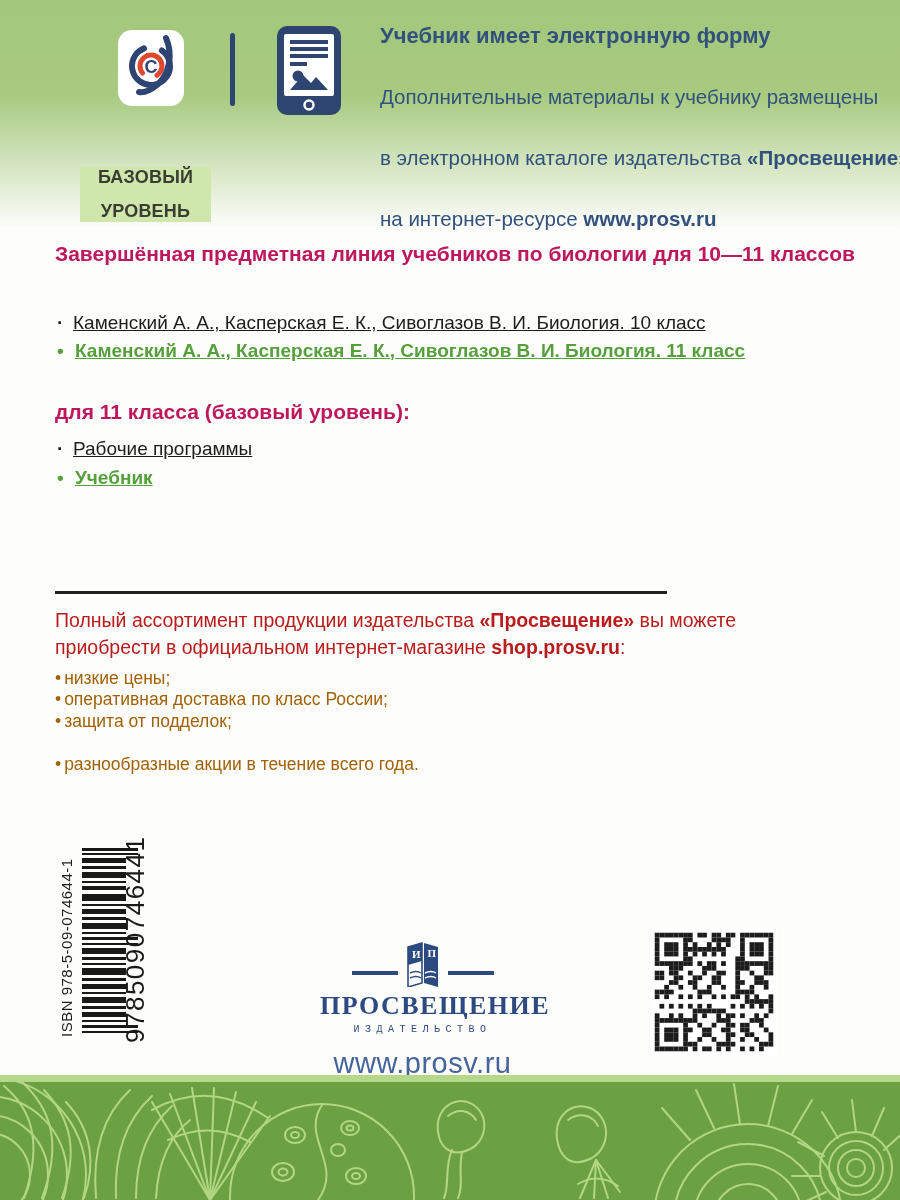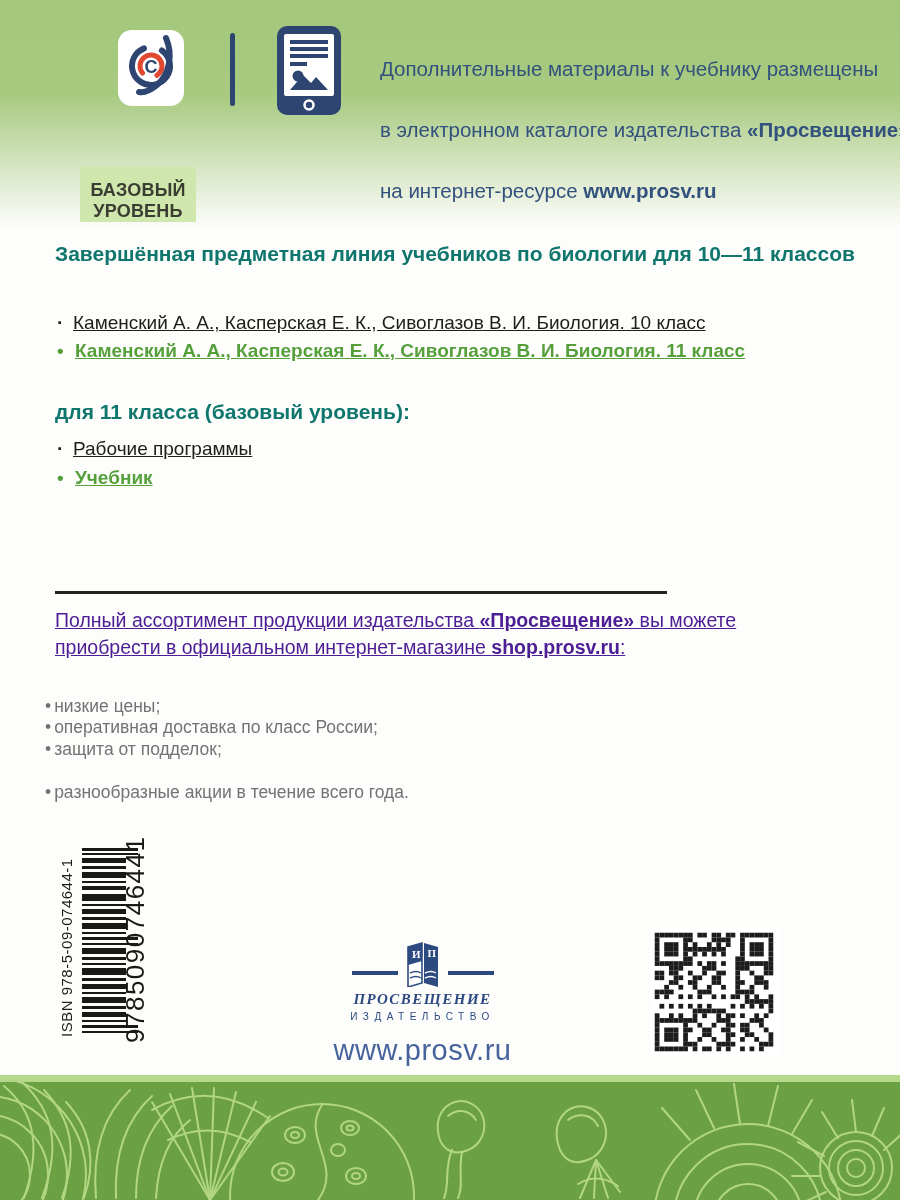--- a/index.html
+++ b/index.html
@@ -13,57 +13,57 @@
   .efu-logo{position:absolute;left:118px;top:30px;width:66px;height:76px;}
   .header-divider{position:absolute;left:230px;top:33px;width:5px;height:73px;
     background:#2e4571;border-radius:3px;}
   .tablet-icon{position:absolute;left:277px;top:26px;width:64px;height:89px;}
   .header-text{position:absolute;left:380px;top:22px;width:505px;color:#32517d;}
   .header-title{font-size:22px;font-weight:bold;line-height:1.25;margin:0 0 5px 0;white-space:nowrap;}
   .header-line{font-size:20.5px;line-height:29px;white-space:nowrap;margin-top:32px;}
   .header-line b{font-weight:bold;}
 
   
-  .level-badge{position:absolute;left:80px;top:167px;width:116px;height:55px;
-    background:#cfe7ac;display:flex;flex-direction:column;justify-content:flex-end;
+  .level-badge{position:absolute;left:80px;top:167px;width:131px;height:55px;
+    background:#cfe7ac;display:flex;flex-direction:column;justify-content:space-between;
     align-items:center;}
   .level-badge div{font-size:18px;font-weight:bold;color:#3a3d32;line-height:1.18;letter-spacing:.2px;}
 
   
-  .h-bold{position:absolute;left:55px;color:#0f766e;font-size:21px;font-weight:bold;white-space:nowrap;}
+  .h-bold{position:absolute;left:55px;color:#be185d;font-size:21px;font-weight:bold;white-space:nowrap;}
   .list-item{position:absolute;left:57px;color:#1d1d1b;font-size:19px;white-space:nowrap;text-decoration:underline;}
   .list-item .dot{display:inline-block;width:16px;text-align:left;color:#1d1d1b;}
   .list-item .dot::before{content:"\00B7";font-weight:bold;}
   .list-item.hl{color:#56a03c;font-weight:bold;}
   .list-item.hl .dot{color:#56a03c;width:18px;}
   .list-item.hl .dot::before{content:"\2022";}
 
   .rule{position:absolute;left:55px;top:591px;width:612px;height:3px;background:#222220;}
 
-  .shop-line{position:absolute;left:55px;color:#4c1d95;font-size:19.5px;white-space:nowrap;text-decoration:underline;}
+  .shop-line{position:absolute;left:55px;color:#b91c1c;font-size:19.5px;white-space:nowrap;}
   .shop-line b{font-weight:bold;}
-  .shop-li{position:absolute;left:45px;color:#737373;font-size:17.5px;white-space:nowrap;margin-top:28px;}
+  .shop-li{position:absolute;left:55px;color:#a16207;font-size:17.5px;white-space:nowrap;}
   .shop-li::before{content:"\2022";margin-right:3px;}
 
   
   .isbn-label{position:absolute;left:58px;top:845px;width:192px;height:18px;
     transform:rotate(-90deg) translate(-192px,0);transform-origin:0 0;
     font-size:15px;color:#1d1d1b;letter-spacing:.5px;white-space:nowrap;}
   .barcode-bars{position:absolute;left:82px;top:848px;}
   .isbn-digits{position:absolute;left:120px;top:843px;width:200px;height:30px;
     transform:rotate(-90deg) translate(-200px,0);transform-origin:0 0;
     font-size:26px;color:#191917;letter-spacing:1.5px;white-space:nowrap;}
 
   
   .publisher{position:absolute;left:320px;top:941px;width:205px;text-align:center;}
   .pub-top{display:flex;align-items:center;justify-content:center;gap:7px;}
   .pub-line{width:46px;height:4px;background:#2d4a80;transform:translateY(9px);}
   .pub-name{font-family:"Liberation Serif","DejaVu Serif",serif;font-weight:bold;
-    font-size:15px;color:#2d4a80;letter-spacing:1.5px;margin-top:4px;white-space:nowrap;font-style:italic;}
-  .pub-sub{font-size:10px;color:#2d4a80;letter-spacing:5.5px;margin-top:3px;white-space:nowrap;}
+    font-size:26px;color:#2d4a80;letter-spacing:1.5px;margin-top:4px;white-space:nowrap;}
+  .pub-sub{font-size:10px;color:#2d4a80;letter-spacing:5.5px;margin-top:3px;white-space:nowrap;font-family:Liberation Mono, monospace;}
   .pub-site{font-size:29px;color:#47639c;margin-top:12px;letter-spacing:.5px;white-space:nowrap;}
 
   
   .qr{position:absolute;left:650px;top:928px;width:128px;height:128px;background:#fff;}
 
   
   .footer-band{position:absolute;left:0;top:1075px;width:900px;height:125px;background:#6ba143;}
   .footer-strip{position:absolute;left:0;top:0;width:900px;height:7px;background:#b6d88a;}
   .fossils{position:absolute;left:0;top:5px;}
 </style>
@@ -90,20 +90,21 @@
     <rect x="13" y="14" width="38" height="4" fill="#2e4571"></rect>
     <rect x="13" y="21" width="38" height="4" fill="#2e4571"></rect>
     <rect x="13" y="28" width="38" height="4" fill="#2e4571"></rect>
     <rect x="13" y="36" width="17" height="4" fill="#2e4571"></rect>
     <circle cx="21" cy="50" r="5.5" fill="#2e4571"></circle>
     <polygon points="13,64 26,49 34,57 39,51 51,64" fill="#2e4571"></polygon>
     <circle cx="32" cy="79" r="4.5" fill="none" stroke="#ffffff" stroke-width="2.5"></circle>
   </svg>
 
   <div class="header-text">
+    <div class="header-title">Учебник имеет электронную форму</div>
     <div class="header-line">Дополнительные материалы к учебнику размещены</div>
     <div class="header-line"><span>в электронном каталоге издательства </span><b>«Просвещение»</b></div>
     <div class="header-line"><span>на интернет-ресурсе </span><b>www.prosv.ru</b></div>
   </div>
 
   <div class="level-badge">
     <div>БАЗОВЫЙ</div>
     <div>УРОВЕНЬ</div>
   </div>
 

